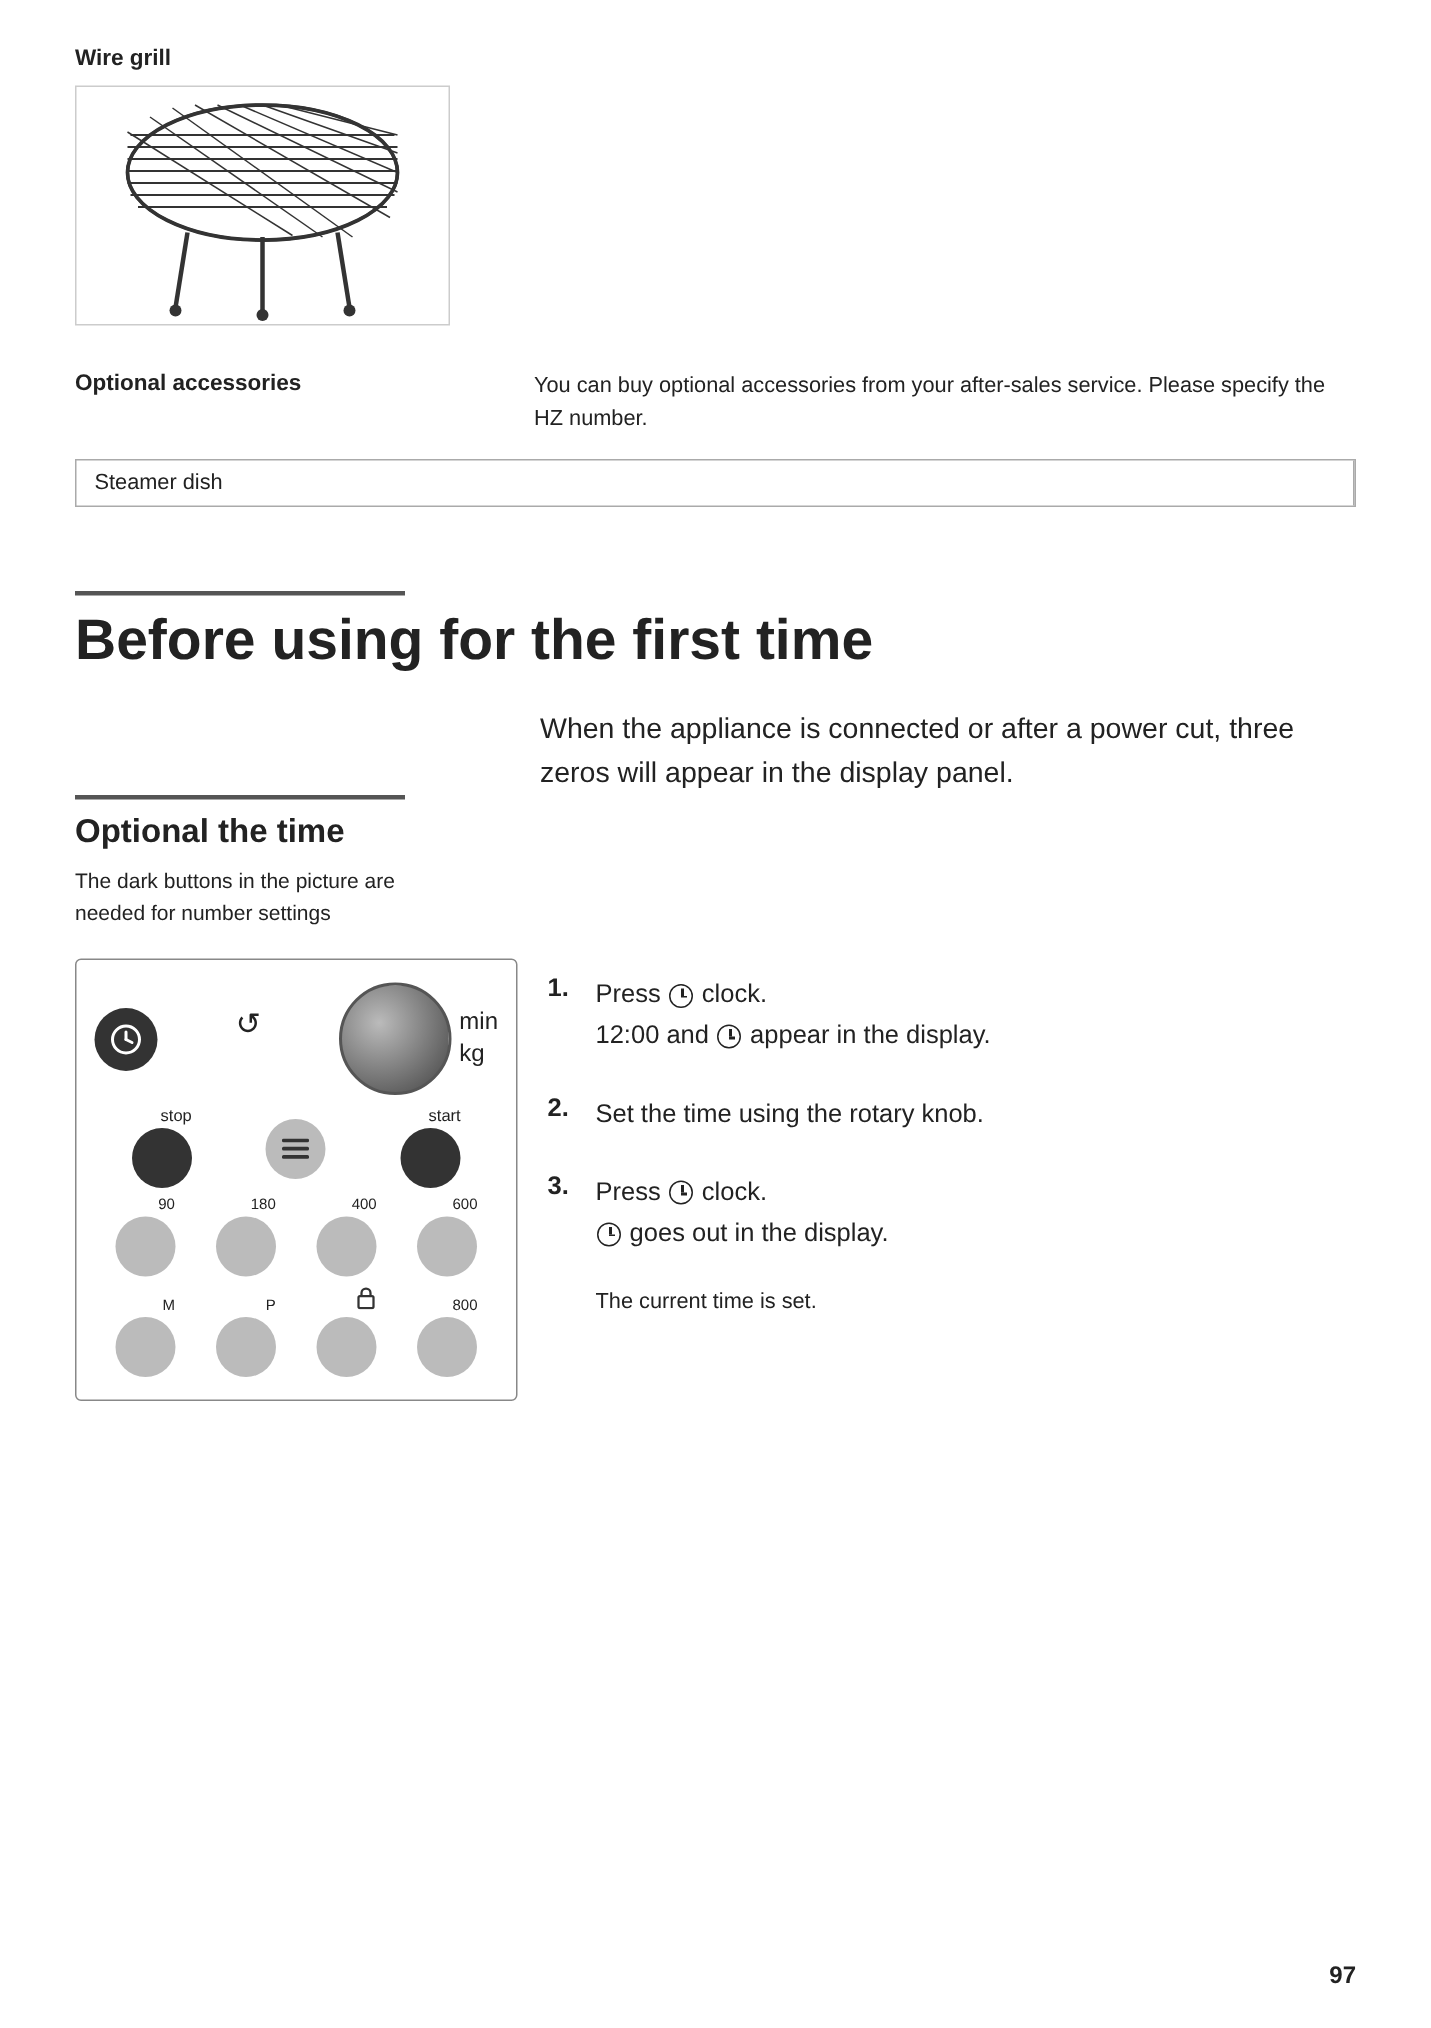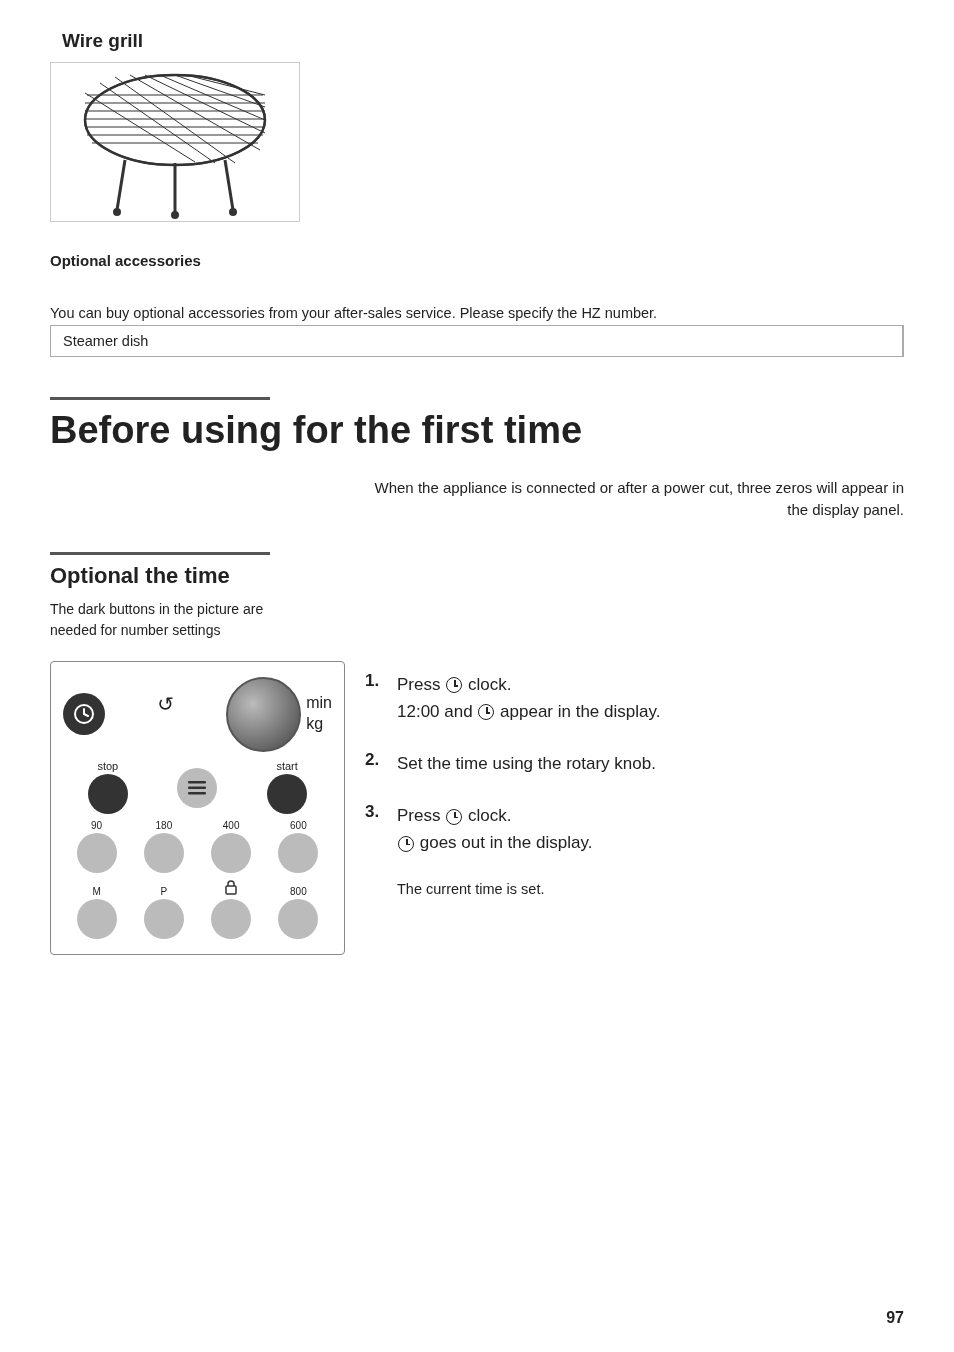--- a/index.html
+++ b/index.html
@@ -24,62 +24,61 @@
     }
     .left-col {
       width: 290px;
       flex-shrink: 0;
     }
     .right-col {
       flex: 1;
     }
     .section-title-bold {
       font-weight: bold;
-      font-size: 19px;
+      font-size: 15px;
       margin-bottom: 10px;
-      margin-left: 12px;
     }
     .wire-grill-image {
       width: 250px;
       height: 160px;
       border: 1px solid #ccc;
       display: flex;
       align-items: center;
       justify-content: center;
       margin-top: 5px;
     }
     .description-text {
       font-size: 14.5px;
       line-height: 1.5;
       padding-top: 25px;
     }
 
     
     .accessories-section {
       display: flex;
-      gap: 34px;
-      flex-direction: column;
+      gap: 16px;
+      margin-bottom: 15px;
     }
     .accessories-title {
       font-weight: bold;
       font-size: 15px;
       width: 290px;
       flex-shrink: 0;
     }
     .accessories-text {
       font-size: 14.5px;
       line-height: 1.5;
       flex: 1;
     }
 
     
     .table-row {
       display: flex;
       border: 1px solid #aaa;
-      margin-bottom: 40px;
+      margin-bottom: 56px;
     }
     .table-cell {
       padding: 7px 12px;
       font-size: 14.5px;
     }
     .table-cell:first-child {
       flex: 1;
       border-right: 1px solid #aaa;
     }
     .table-cell:last-child {
@@ -98,24 +97,22 @@
     .big-heading {
       font-size: 38px;
       font-weight: bold;
       margin-bottom: 25px;
       line-height: 1.1;
     }
 
     
     .power-cut-text {
       margin-left: 310px;
-      font-size: 15px;
+      font-size: 19px;
       line-height: 1.5;
-      margin-bottom: 30px;
-      text-align: right;
     }
 
     
     .setting-divider {
       border: none;
       border-top: 3px solid #555;
       width: 220px;
       margin-bottom: 8px;
     }
     .setting-heading {
@@ -215,21 +212,21 @@
       justify-content: center;
       color: #fff;
       font-size: 11px;
     }
     .round-btn.light {
       background: #bbb;
     }
     .btn-group {
       display: flex;
       flex-direction: column;
-      align-items: center;
+      align-items: flex-end;
     }
     .number-row {
       display: flex;
       justify-content: space-around;
       align-items: flex-end;
       margin-bottom: 6px;
     }
     .num-label {
       font-size: 10px;
       text-align: center;

